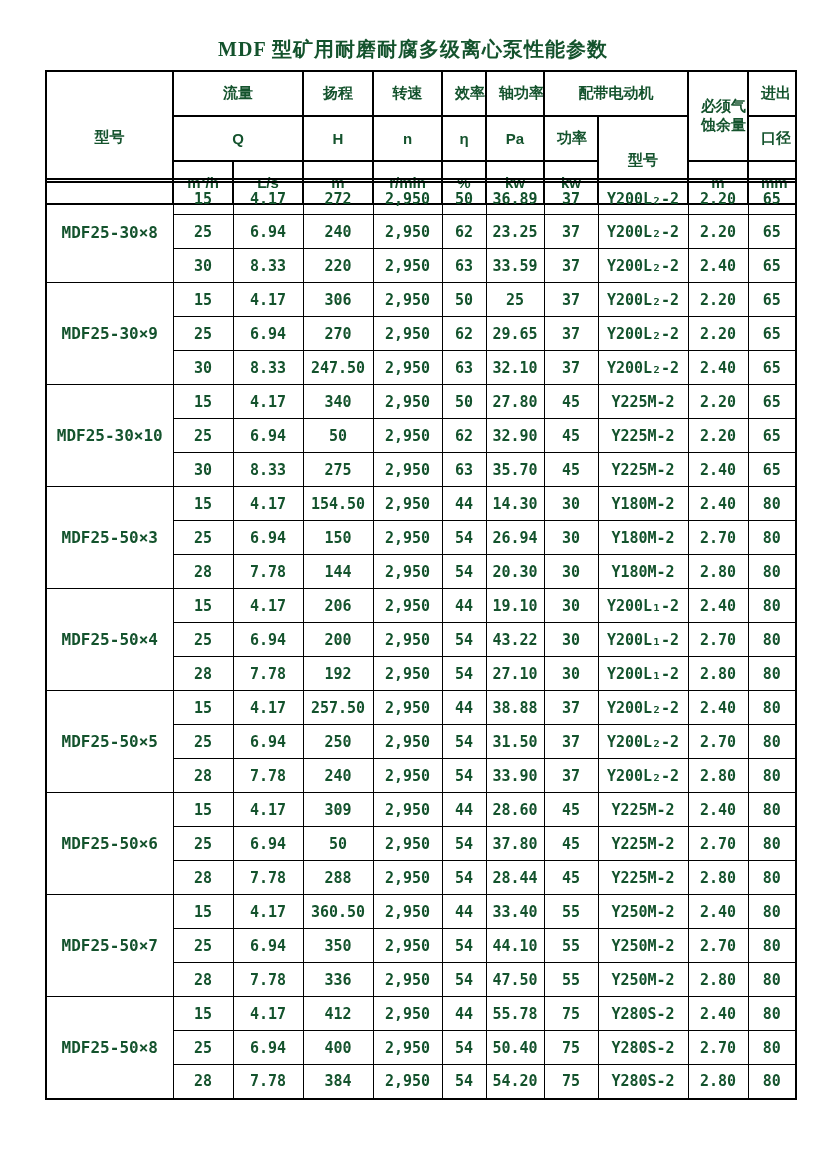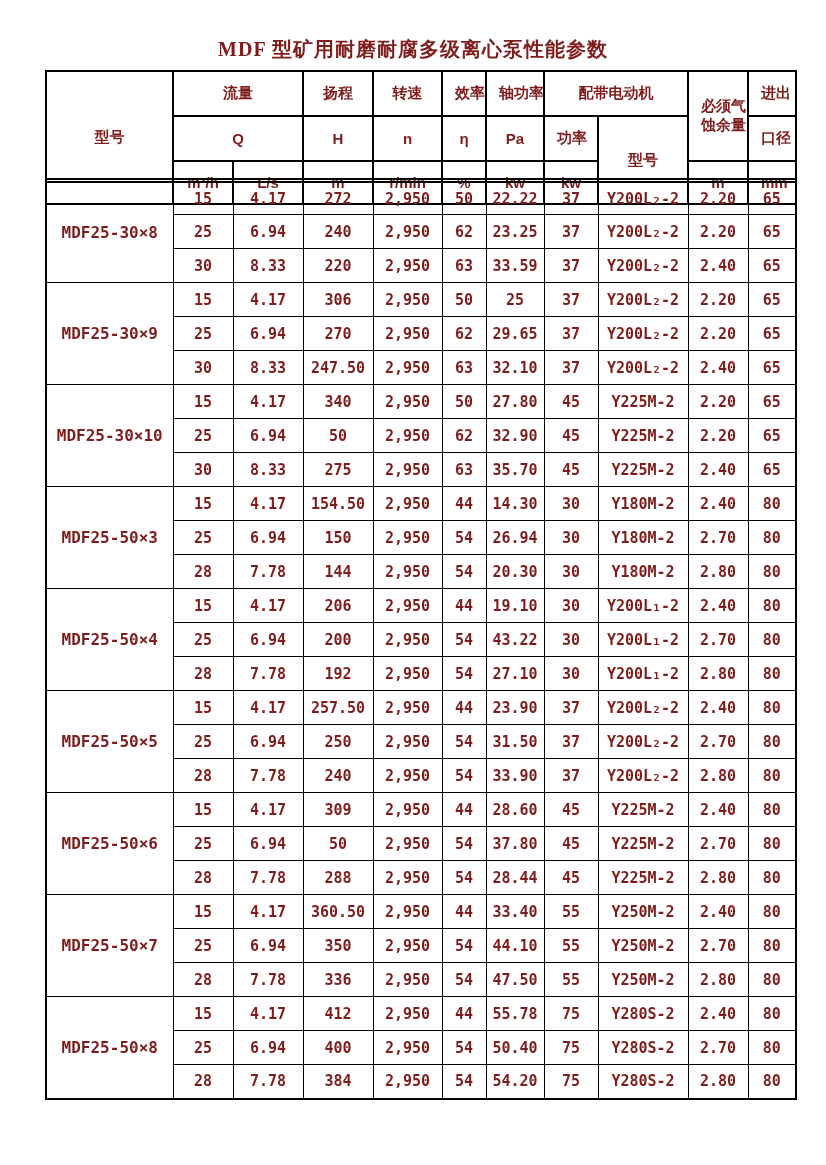--- a/index.html
+++ b/index.html
@@ -3,21 +3,21 @@
 <meta charset="utf-8">
 <style>
   * { box-sizing: border-box; }
   html, body { margin: 0; padding: 0; background: #ffffff; }
   .page {
     position: relative;
     width: 826px;
     height: 1165px;
     background: #ffffff;
     font-family: "Liberation Sans", sans-serif;
-    color: #7f1d1d;
+    color: #14532d;
     overflow: hidden;
   }
   .doc-title {
     position: absolute;
     top: 36px;
     left: 0;
     width: 100%;
     text-align: center;
     font-family: "Liberation Serif", "DejaVu Serif", serif;
     font-size: 20px;
@@ -149,21 +149,21 @@
         <col style="width:48px">
     </colgroup>
     <tbody>
         <tr>
           <td rowspan="3" class="model-cell">MDF25-30×8</td>
           <td>15</td>
           <td>4.17</td>
           <td>272</td>
           <td>2,950</td>
           <td>50</td>
-          <td>22.22</td>
+          <td>36.89</td>
           <td>37</td>
           <td>Y200L₂-2</td>
           <td>2.20</td>
           <td>65</td>
         </tr>
         <tr>
           <td>25</td>
           <td>6.94</td>
           <td>240</td>
           <td>2,950</td>
@@ -334,21 +334,21 @@
           <td>2.80</td>
           <td>80</td>
         </tr>
         <tr>
           <td rowspan="3" class="model-cell">MDF25-50×5</td>
           <td>15</td>
           <td>4.17</td>
           <td>257.50</td>
           <td>2,950</td>
           <td>44</td>
-          <td>23.90</td>
+          <td>38.88</td>
           <td>37</td>
           <td>Y200L₂-2</td>
           <td>2.40</td>
           <td>80</td>
         </tr>
         <tr>
           <td>25</td>
           <td>6.94</td>
           <td>250</td>
           <td>2,950</td>

